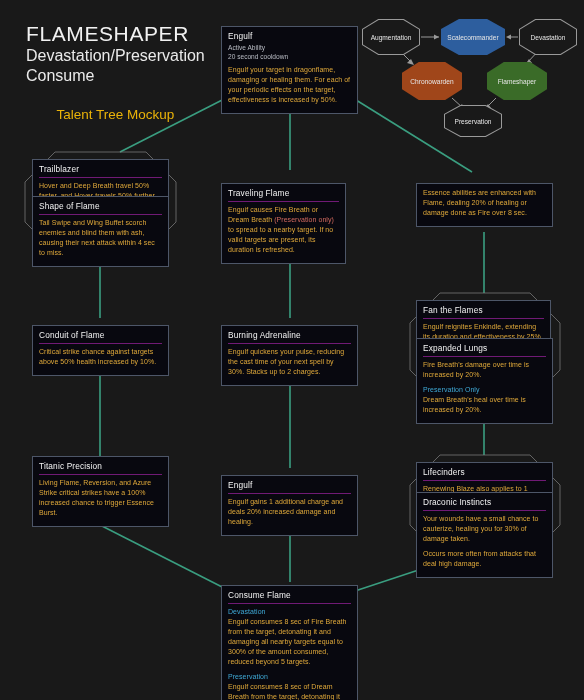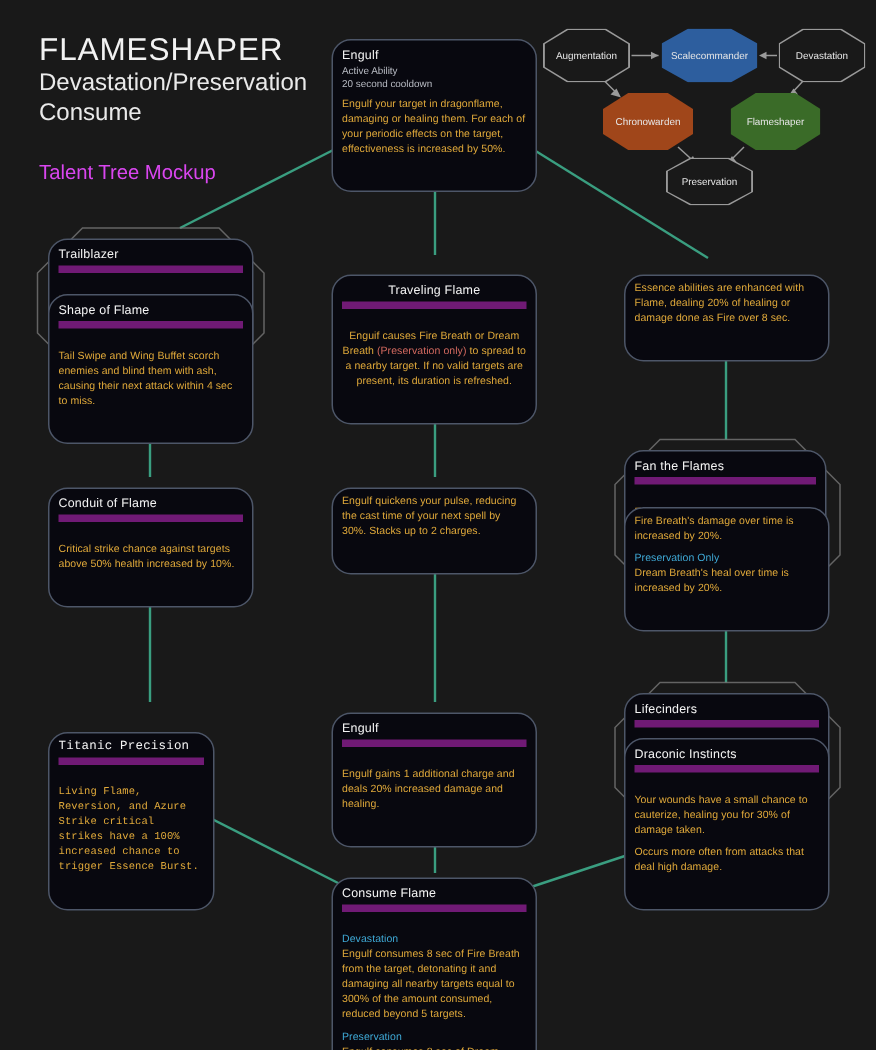--- a/index.html
+++ b/index.html
@@ -13,35 +13,35 @@
   }
   #root{position:relative;width:584px;height:700px;}
 
   
   #wires{position:absolute;left:0;top:0;width:584px;height:700px;}
 
   
   .title-block{position:absolute;left:26px;top:22px;}
   .title-main{font-size:21px;letter-spacing:.6px;color:#f2f2f2;line-height:1.12;font-weight:400;}
   .title-sub{font-size:16px;color:#eaeaea;line-height:1.25;font-weight:400;}
-  .title-mock{font-size:13.5px;color:#d946ef;margin-top:21px;font-weight:400;}
+  .title-mock{font-size:13.5px;color:#eab308;margin-top:21px;font-weight:400;text-align:center;}
 
   
   .tip{
     position:absolute;
     background:#08080f;
     border:1px solid #4d5668;
-    border-radius:13px;
+    border-radius:0;
     box-sizing:border-box;
-    padding:4px 6px 22px 6px;
+    padding:4px 6px 8px 6px;
   }
   .tip-name{
     font-size:8.3px;color:#f4f4f4;
-    padding-bottom:3px;margin-bottom:14px;
-    border-bottom:5px solid #701a75;
+    padding-bottom:3px;margin-bottom:3px;
+    border-bottom:1px solid #701a75;
     letter-spacing:.15px;
   }
   .tip-meta{font-size:6.6px;color:#b9bcc4;line-height:1.28;margin-top:-2px;margin-bottom:3px;}
   .tip-body{font-size:7px;color:#e0a93a;line-height:1.42;letter-spacing:.05px;}
   .tip-body p{margin:0 0 5px 0;}
   .tip-body p:last-child{margin-bottom:0;}
   .spec-cyan{color:#3fa9d6;display:block;}
   .spec-red{color:#d2695f;}
   .nb{border-bottom:none;padding-bottom:1px;margin-bottom:4px;}
   .hex-ring{position:absolute;box-sizing:border-box;
@@ -159,55 +159,57 @@
         <div class="tip-body">
           <p><span>Hover and Deep Breath travel 50% faster, and Hover travels 50% further.</span></p>
         </div>
       </div>
       <div class="tip" style="left: 32px; top: 196px; width: 137px; min-height: 46px;">
         <div class="tip-name">Shape of Flame</div>
         <div class="tip-body">
           <p><span>Tail Swipe and Wing Buffet scorch enemies and blind them with ash, causing their next attack within 4 sec to miss.</span></p>
         </div>
       </div>
-      <div class="tip" style="left: 221px; top: 183px; width: 137px; min-height: 50px; text-align: center;">
+      <div class="tip" style="left: 221px; top: 183px; width: 125px; min-height: 50px;">
         <div class="tip-name">Traveling Flame</div>
         <div class="tip-body">
           <p><span>Enguif causes Fire Breath or Dream Breath <span class="spec-red">(Preservation only)</span> to spread to a nearby target. If no valid targets are present, its duration is refreshed.</span></p>
         </div>
       </div>
       <div class="tip" style="left: 416px; top: 183px; width: 137px; min-height: 43px;">
         <div class="tip-body">
           <p><span>Essence abilities are enhanced with Flame, dealing 20% of healing or damage done as Fire over 8 sec.</span></p>
         </div>
       </div>
       <div class="tip" style="left: 32px; top: 325px; width: 137px; min-height: 37px;">
         <div class="tip-name">Conduit of Flame</div>
         <div class="tip-body">
           <p><span>Critical strike chance against targets above 50% health increased by 10%.</span></p>
         </div>
       </div>
       <div class="tip" style="left: 221px; top: 325px; width: 137px; min-height: 43px;">
+        <div class="tip-name">Burning Adrenaline</div>
         <div class="tip-body">
           <p><span>Engulf quickens your pulse, reducing the cast time of your next spell by 30%. Stacks up to 2 charges.</span></p>
         </div>
       </div>
       <div class="tip" style="left: 416px; top: 300px; width: 135px; min-height: 37px;">
         <div class="tip-name">Fan the Flames</div>
         <div class="tip-body">
           <p><span>Engulf reignites Enkindle, extending its duration and effectiveness by 25%.</span></p>
         </div>
       </div>
       <div class="tip" style="left: 416px; top: 338px; width: 137px; min-height: 56px;">
+        <div class="tip-name">Expanded Lungs</div>
         <div class="tip-body">
           <p><span>Fire Breath's damage over time is increased by 20%.</span></p>
           <p><span class="spec-cyan">Preservation Only</span><span>Dream Breath's heal over time is increased by 20%.</span></p>
         </div>
       </div>
-      <div class="tip" style="left: 32px; top: 488px; width: 111px; min-height: 44px; font-family: Liberation Mono, monospace;">
+      <div class="tip" style="left: 32px; top: 456px; width: 137px; min-height: 44px;">
         <div class="tip-name">Titanic Precision</div>
         <div class="tip-body">
           <p><span>Living Flame, Reversion, and Azure Strike critical strikes have a 100% increased chance to trigger Essence Burst.</span></p>
         </div>
       </div>
       <div class="tip" style="left: 221px; top: 475px; width: 137px; min-height: 37px;">
         <div class="tip-name">Engulf</div>
         <div class="tip-body">
           <p><span>Engulf gains 1 additional charge and deals 20% increased damage and healing.</span></p>
         </div>

